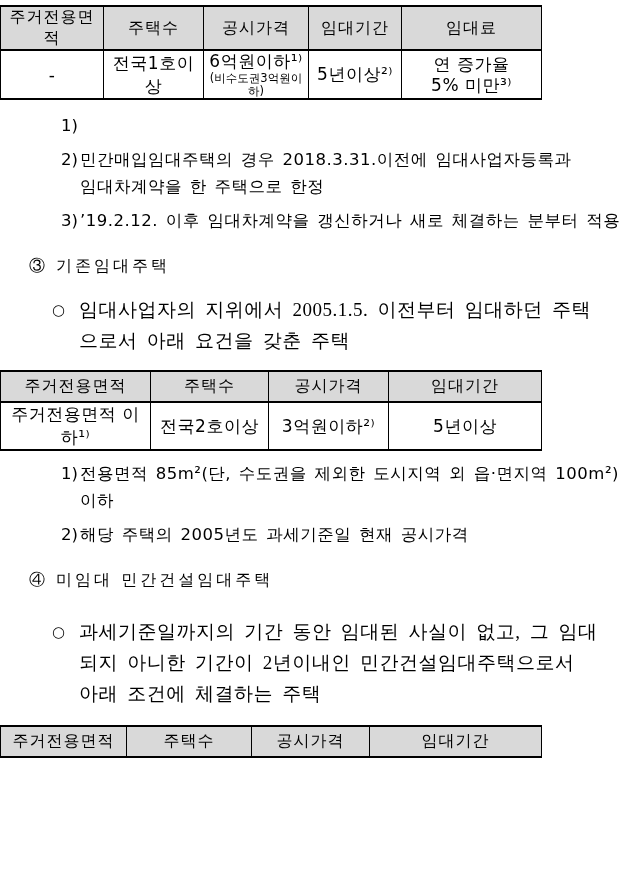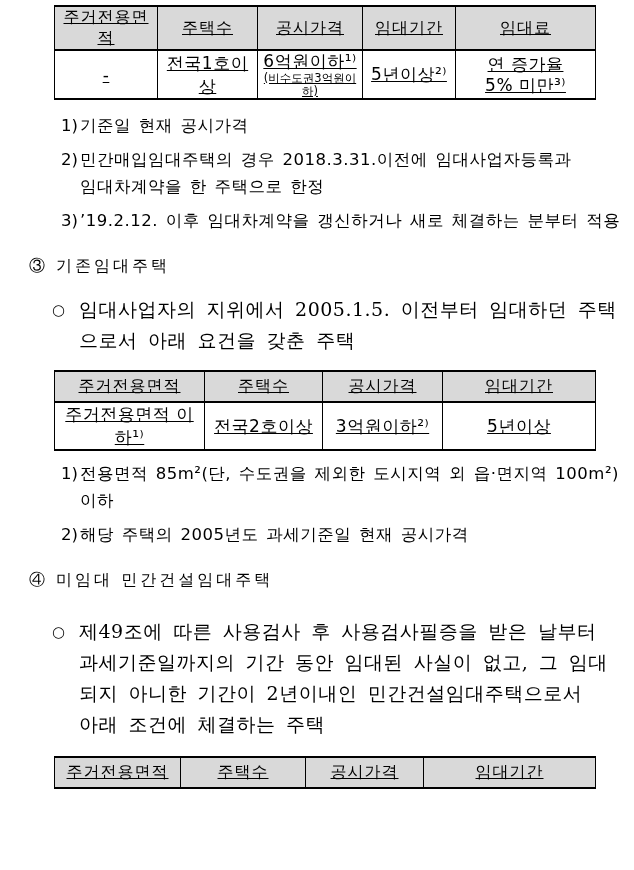--- a/index.html
+++ b/index.html
@@ -11,23 +11,21 @@
     color:#000000;
     font-family:"DejaVu Sans", sans-serif;
     overflow:hidden;
   }
   
   table {
     border-collapse:collapse;
     table-layout:fixed;
     border-top:2px solid #000;
     border-bottom:2px solid #000;
-    margin-left:54px;
     width:541px;
-    text-decoration:underline;
   }
   th, td {
     border:1px solid #000;
     text-align:center;
     vertical-align:middle;
     font-weight:normal;
     padding:0 2px;
   }
   th {
     background:#d9d9d9;
@@ -63,21 +61,21 @@
   
   .bullet {
     display:flex;
     margin-left:52px;
     font-size:19px;
     font-family:"DejaVu Serif", serif;
   }
   .b3 { margin-top:17px; }
   .b4 { margin-top:25px; }
   .b-mk { flex:none; width:27px; font-size:15px; line-height:31px; padding-top:1px; }
-  .b-tx { line-height:31px; letter-spacing:0.5px; word-spacing:4px; }
+  .b-tx { line-height:31px; letter-spacing:0.5px; word-spacing:4px;font-family:Liberation Serif, serif; }
 </style>
 </head>
 <body>
 
 <div class="page">
 
   <table class="t1">
     <colgroup>
       <col style="width:103px">
         <col style="width:100px">
@@ -106,21 +104,20 @@
         <div class="cell-line">5% 미만³⁾</div>
       </td>
     </tr>
   </tbody>
     </table>
 
   <div class="fn-block fnb1">
     <div class="fn">
       <span class="fn-mk">1)</span>
       <span class="fn-tx">
-        <div>기준일 현재 공시가격</div>
       </span>
     </div>
     <div class="fn">
       <span class="fn-mk">2)</span>
       <span class="fn-tx">
         <div>민간매입임대주택의 경우 2018.3.31.이전에 임대사업자등록과</div>
         <div>임대차계약을 한 주택으로 한정</div>
       </span>
     </div>
     <div class="fn">
@@ -173,21 +170,20 @@
       <span class="fn-mk">2)</span>
       <span class="fn-tx">해당 주택의 2005년도 과세기준일 현재 공시가격</span>
     </div>
   </div>
 
   <div class="sec-heading sec4-heading">④ 미임대 민간건설임대주택</div>
 
   <div class="bullet b4">
     <span class="b-mk">○</span>
     <span class="b-tx">
-      <div>제49조에 따른 사용검사 후 사용검사필증을 받은 날부터</div>
       <div>과세기준일까지의 기간 동안 임대된 사실이 없고, 그 임대</div>
       <div>되지 아니한 기간이 2년이내인 민간건설임대주택으로서</div>
       <div>아래 조건에 체결하는 주택</div>
     </span>
   </div>
 
   <table class="t3">
     <colgroup>
       <col style="width:126px">
         <col style="width:125px">

